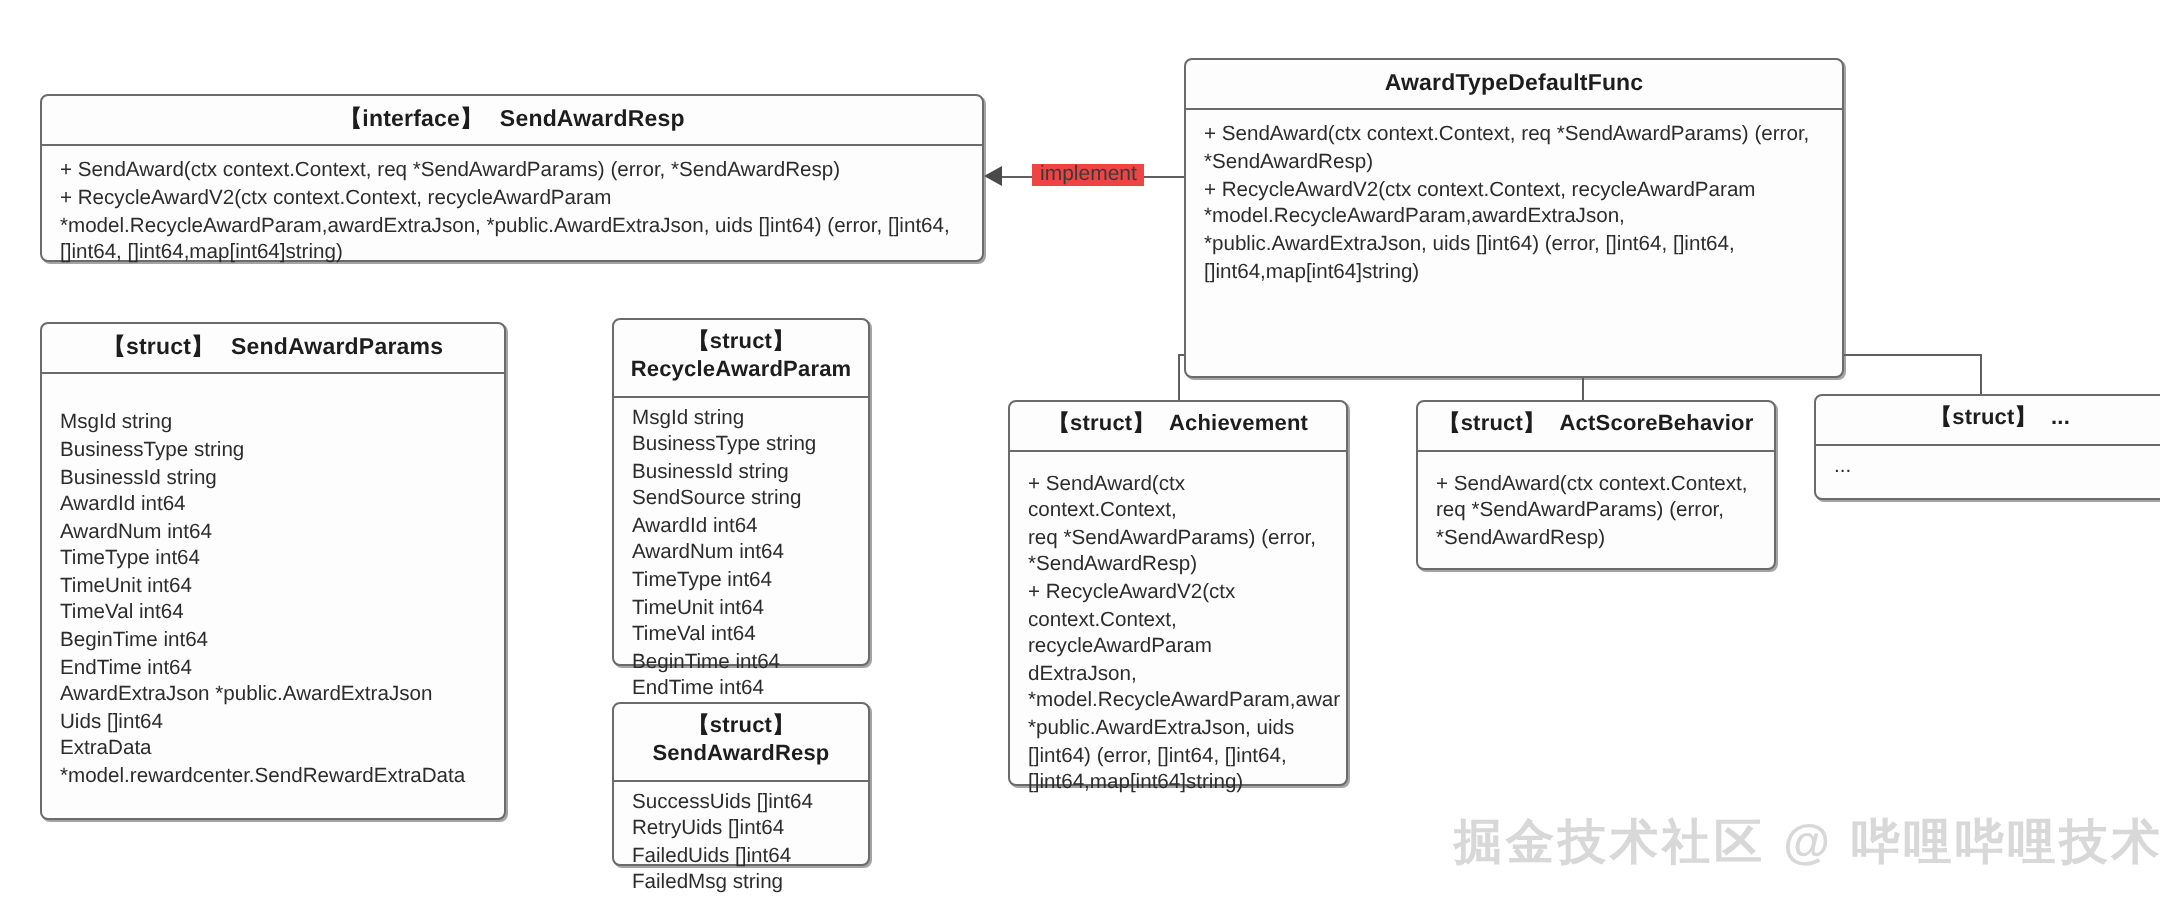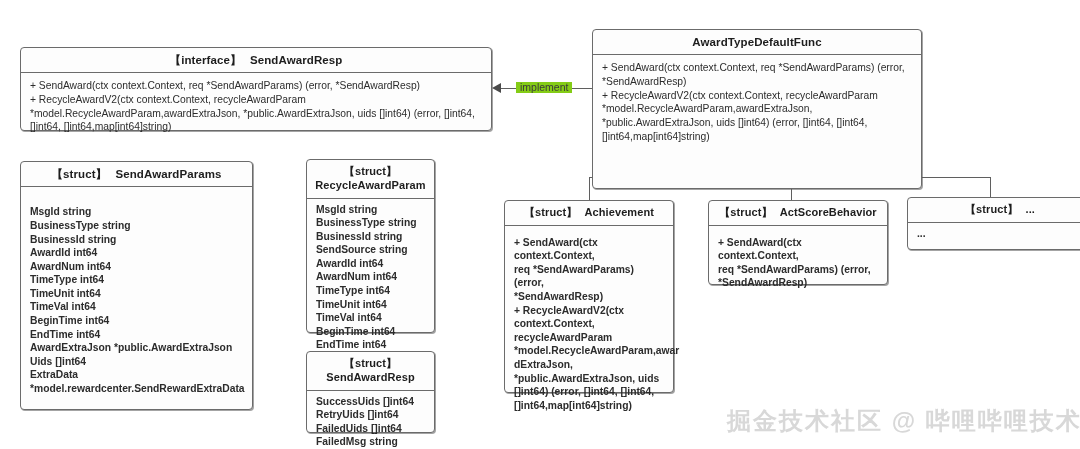--- a/index.html
+++ b/index.html
@@ -33,21 +33,21 @@
     border-bottom: 1.3px solid #6b6b6b;
     line-height: 1.25;
     letter-spacing: 0.1px;
   }
   .uml-body {
     padding: 6px 9px 7px 9px;
     color: #2c2c2c;
     line-height: 1.33;
   }
   .uml-body .row { white-space: pre-wrap; }
-  .uml-body.tight .row { line-height: 1.32; font-weight: bold; }
+  .uml-body.tight .row { line-height: 1.32; }
 
   
   .line-h {
     position: absolute;
     height: 0;
     border-top: 1.3px solid #5f5f5f;
   }
   .line-v {
     position: absolute;
     width: 0;
@@ -62,21 +62,21 @@
   }
   .arrow-up {
     position: absolute;
     width: 0; height: 0;
     border-left: 5px solid transparent;
     border-right: 5px solid transparent;
     border-bottom: 9px solid #4a4a4a;
   }
   .edge-label {
     position: absolute;
-    background: #84cc16;
+    background: #ef4444;
     color: #3a3a3a;
     padding: 0 4px;
     line-height: 1;
   }
   .watermark {
     position: absolute;
     color: #d8d8d8;
     font-weight: bold;
     white-space: nowrap;
     letter-spacing: 2px;
@@ -190,22 +190,22 @@
       <span>【struct】</span>
       <span style="margin-left:4px;">Achievement</span>
     </div>
     <div class="uml-body tight" style="font-size:10.3px; padding-top:10px;">
       <div class="row">+ SendAward(ctx context.Context,</div>
       <div class="row">req *SendAwardParams) (error,</div>
       <div class="row">*SendAwardResp)</div>
       <div class="row">+ RecycleAwardV2(ctx</div>
       <div class="row">context.Context,</div>
       <div class="row">recycleAwardParam</div>
+      <div class="row">dExtraJson,</div>
       <div class="row">*model.RecycleAwardParam,awar</div>
-      <div class="row">dExtraJson,</div>
       <div class="row">*public.AwardExtraJson, uids</div>
       <div class="row">[]int64) (error, []int64, []int64,</div>
       <div class="row">[]int64,map[int64]string)</div>
     </div>
   </div>
 
   <div class="uml-box" style="left:708px; top:200px; width:180px; height:85px;">
     <div class="uml-header" style="font-size:11px;">
       <span>【struct】</span>
       <span style="margin-left:4px;">ActScoreBehavior</span>

